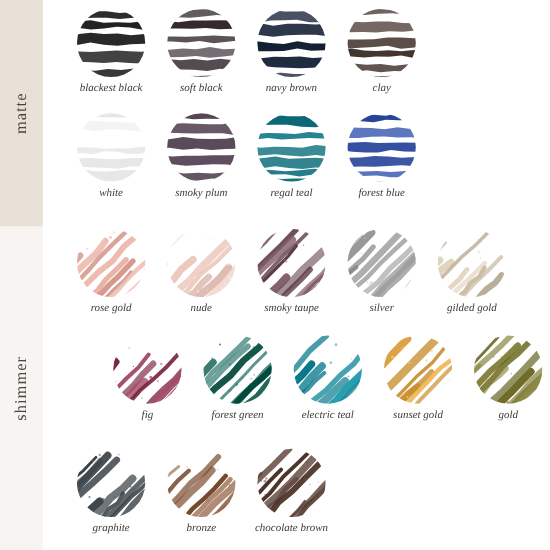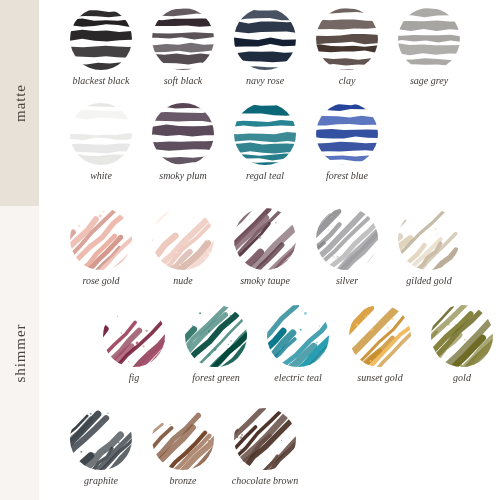--- a/index.html
+++ b/index.html
@@ -121,49 +121,35 @@
           <div class="swatch">
             <svg class="strokes" viewBox="0 0 100 100" preserveAspectRatio="none">
               <path d="M-3.5238984697720954,4.0 L10.5,5.5 L24.5,5.6 L38.5,4.7 L52.5,4.8 L66.5,5.0 L80.6,5.2 L94.6,2.5 L94.6,10.0 L80.6,8.6 L66.5,8.6 L52.5,8.0 L38.5,9.1 L24.5,9.4 L10.5,10.3 L-3.5,10.5 Z" fill="rgb(44,58,78)" opacity="0.94"></path>
               <path d="M1.1325235656765509,15.8 L14.6,15.1 L28.0,14.9 L41.5,16.7 L54.9,16.6 L68.4,16.0 L81.8,14.4 L95.3,17.4 L95.3,25.2 L81.8,27.8 L68.4,27.8 L54.9,25.3 L41.5,25.7 L28.0,26.1 L14.6,28.2 L1.1,27.1 Z" fill="rgb(14,28,48)" opacity="0.76"></path>
               <path d="M0.8526611969365376,30.2 L15.6,28.8 L30.4,31.6 L45.1,29.5 L59.9,29.4 L74.6,30.3 L89.4,29.5 L104.1,28.6 L104.1,41.7 L89.4,42.7 L74.6,41.0 L59.9,41.1 L45.1,41.6 L30.4,43.0 L15.6,41.2 L0.9,41.1 Z" fill="rgb(14,28,48)" opacity="0.87"></path>
               <path d="M-1.348444324311283,49.2 L12.9,47.8 L27.2,49.6 L41.5,50.8 L55.8,47.8 L70.0,50.3 L84.3,50.1 L98.6,49.1 L98.6,57.2 L84.3,57.3 L70.0,57.8 L55.8,55.4 L41.5,58.1 L27.2,58.3 L12.9,58.4 L-1.3,56.1 Z" fill="rgb(14,28,48)" opacity="0.98"></path>
               <path d="M4.193907456653108,64.3 L17.7,65.7 L31.3,64.0 L44.8,64.2 L58.4,63.9 L71.9,65.4 L85.5,64.7 L99.0,63.1 L99.0,74.0 L85.5,74.2 L71.9,75.5 L58.4,76.2 L44.8,75.6 L31.3,75.1 L17.7,73.6 L4.2,73.4 Z" fill="rgb(14,28,48)" opacity="0.93"></path>
               <path d="M-3.67441966261195,81.6 L10.4,82.6 L24.5,81.7 L38.5,80.9 L52.6,82.1 L66.7,82.1 L80.8,80.7 L94.8,82.3 L94.8,92.8 L80.8,94.4 L66.7,91.8 L52.6,94.2 L38.5,91.5 L24.5,92.8 L10.4,92.4 L-3.7,93.0 Z" fill="#1c2a3e" opacity="0.80"></path>
             </svg>
           </div>
-          <div class="cell-label">navy rose</div>
+          <div class="cell-label">navy brown</div>
         </div>
         <div class="cell" style="left: 267px;">
           <div class="swatch">
             <svg class="strokes" viewBox="0 0 100 100" preserveAspectRatio="none">
               <path d="M5.145083147236225,4.0 L17.8,5.4 L30.5,4.7 L43.2,5.0 L55.9,3.9 L68.6,5.4 L81.3,2.4 L94.0,4.4 L94.0,10.6 L81.3,9.3 L68.6,7.7 L55.9,9.0 L43.2,9.0 L30.5,8.1 L17.8,9.7 L5.1,8.1 Z" fill="rgb(48,32,26)" opacity="0.99"></path>
               <path d="M2.4728621407159252,13.6 L17.1,13.7 L31.8,14.5 L46.5,14.0 L61.1,15.1 L75.8,12.5 L90.5,13.6 L105.2,14.4 L105.2,18.9 L90.5,20.8 L75.8,20.1 L61.1,18.4 L46.5,18.9 L31.8,20.3 L17.1,19.2 L2.5,20.2 Z" fill="#3e2e28" opacity="0.74"></path>
               <path d="M1.9145338562452556,27.4 L15.9,27.2 L29.9,28.0 L43.9,27.0 L57.8,27.1 L71.8,28.6 L85.8,28.9 L99.8,28.4 L99.8,38.6 L85.8,36.6 L71.8,37.8 L57.8,37.4 L43.9,38.7 L29.9,38.1 L15.9,38.4 L1.9,39.1 Z" fill="rgb(78,62,56)" opacity="0.78"></path>
               <path d="M-0.830233518807435,45.2 L13.3,45.9 L27.4,46.0 L41.5,45.6 L55.6,43.9 L69.7,43.8 L83.9,44.6 L98.0,44.4 L98.0,55.2 L83.9,54.4 L69.7,55.6 L55.6,52.6 L41.5,53.9 L27.4,54.5 L13.3,55.5 L-0.8,54.1 Z" fill="#3e2e28" opacity="0.85"></path>
               <path d="M5.138027596415977,56.9 L18.1,55.5 L31.1,57.5 L44.1,57.9 L57.0,57.2 L70.0,58.4 L83.0,56.9 L96.0,56.9 L96.0,65.3 L83.0,65.3 L70.0,62.7 L57.0,64.0 L44.1,63.9 L31.1,64.8 L18.1,63.8 L5.1,64.1 Z" fill="#3e2e28" opacity="0.97"></path>
               <path d="M5.023608336247138,72.1 L19.4,71.1 L33.8,72.5 L48.2,71.7 L62.6,73.4 L76.9,71.8 L91.3,73.2 L105.7,72.6 L105.7,79.7 L91.3,78.8 L76.9,79.5 L62.6,78.9 L48.2,80.2 L33.8,78.2 L19.4,80.2 L5.0,77.7 Z" fill="rgb(48,32,26)" opacity="0.76"></path>
               <path d="M2.773310687181829,84.1 L17.3,83.6 L31.9,83.6 L46.4,84.6 L61.0,84.0 L75.5,84.0 L90.1,83.7 L104.6,84.0 L104.6,90.5 L90.1,90.7 L75.5,89.1 L61.0,89.5 L46.4,88.8 L31.9,91.0 L17.3,89.5 L2.8,90.4 Z" fill="rgb(48,32,26)" opacity="0.74"></path>
             </svg>
           </div>
           <div class="cell-label">clay</div>
-        </div>
-        <div class="cell" style="left: 349px;">
-          <div class="swatch">
-            <svg class="strokes" viewBox="0 0 100 100" preserveAspectRatio="none">
-              <path d="M3.8140647595879296,4.0 L16.6,5.3 L29.4,3.8 L42.2,5.3 L55.0,3.1 L67.8,2.6 L80.6,2.9 L93.4,3.0 L93.4,7.9 L80.6,10.0 L67.8,10.3 L55.0,9.9 L42.2,8.9 L29.4,10.1 L16.6,9.2 L3.8,9.0 Z" fill="rgb(155,154,150)" opacity="0.76"></path>
-              <path d="M-0.34447033642276237,14.9 L14.5,14.1 L29.4,13.3 L44.3,13.8 L59.2,15.0 L74.1,14.6 L89.0,14.6 L103.9,14.5 L103.9,22.7 L89.0,22.3 L74.1,22.2 L59.2,22.4 L44.3,24.6 L29.4,22.1 L14.5,22.1 L-0.3,23.3 Z" fill="rgb(155,154,150)" opacity="0.84"></path>
-              <path d="M-1.5356694241386553,29.0 L13.4,28.7 L28.4,28.9 L43.4,29.2 L58.3,28.2 L73.3,29.5 L88.2,29.4 L103.2,30.3 L103.2,38.6 L88.2,39.4 L73.3,38.4 L58.3,40.4 L43.4,37.9 L28.4,40.2 L13.4,38.3 L-1.5,40.2 Z" fill="#8b8a86" opacity="0.77"></path>
-              <path d="M3.8364739640024252,45.9 L18.0,45.8 L32.1,44.8 L46.2,45.3 L60.3,45.3 L74.4,44.7 L88.5,47.0 L102.7,44.4 L102.7,51.9 L88.5,53.2 L74.4,51.3 L60.3,53.7 L46.2,51.2 L32.1,52.3 L18.0,50.8 L3.8,53.6 Z" fill="#8b8a86" opacity="0.77"></path>
-              <path d="M-2.3984612425774907,55.6 L12.5,54.1 L27.4,56.5 L42.3,55.9 L57.2,56.7 L72.1,56.6 L87.0,56.4 L101.9,57.0 L101.9,67.8 L87.0,66.6 L72.1,66.2 L57.2,67.6 L42.3,66.1 L27.4,68.4 L12.5,65.6 L-2.4,65.3 Z" fill="rgb(155,154,150)" opacity="0.80"></path>
-              <path d="M2.653595782493796,73.2 L16.8,73.5 L31.0,73.1 L45.1,71.7 L59.3,72.6 L73.5,73.8 L87.6,71.9 L101.8,73.4 L101.8,81.1 L87.6,81.0 L73.5,80.3 L59.3,78.9 L45.1,79.2 L31.0,78.7 L16.8,81.1 L2.7,78.3 Z" fill="rgb(155,154,150)" opacity="0.85"></path>
-              <path d="M1.4385789720700863,86.9 L15.6,88.5 L29.8,88.3 L44.0,88.2 L58.1,85.6 L72.3,87.6 L86.5,87.4 L100.7,86.1 L100.7,93.4 L86.5,93.6 L72.3,95.9 L58.1,93.8 L44.0,96.1 L29.8,95.9 L15.6,94.8 L1.4,96.0 Z" fill="rgb(155,154,150)" opacity="0.99"></path>
-            </svg>
-          </div>
-          <div class="cell-label">sage grey</div>
         </div>
       </div>
       <div class="row" style="top: 103px;">
         <div class="cell" style="left: 21px;">
           <div class="swatch">
             <svg class="strokes" viewBox="0 0 100 100" preserveAspectRatio="none">
               <path d="M2.4830463719396345,4.0 L15.4,5.2 L28.3,2.8 L41.2,2.5 L54.1,5.5 L67.0,3.0 L79.9,3.3 L92.8,4.9 L92.8,8.5 L79.9,7.4 L67.0,9.4 L54.1,7.5 L41.2,8.9 L28.3,8.7 L15.4,8.6 L2.5,10.0 Z" fill="#f2f2f1" opacity="0.81"></path>
               <path d="M3.917032714855887,11.6 L16.8,12.5 L29.7,11.4 L42.6,11.2 L55.5,13.0 L68.4,11.2 L81.3,10.3 L94.2,11.9 L94.2,17.0 L81.3,16.7 L68.4,18.3 L55.5,18.2 L42.6,17.9 L29.7,17.4 L16.8,19.6 L3.9,17.0 Z" fill="rgb(228,228,227)" opacity="0.88"></path>
               <path d="M4.038279174862689,22.8 L18.5,21.8 L32.9,21.7 L47.4,23.0 L61.8,23.4 L76.2,23.1 L90.7,22.2 L105.1,22.5 L105.1,30.0 L90.7,32.3 L76.2,32.6 L61.8,31.1 L47.4,30.4 L32.9,32.7 L18.5,30.2 L4.0,32.5 Z" fill="#f2f2f1" opacity="0.88"></path>
               <path d="M-3.883298175300749,38.9 L10.1,40.0 L24.1,37.9 L38.1,39.5 L52.0,38.9 L66.0,39.1 L80.0,40.3 L94.0,38.7 L94.0,43.6 L80.0,43.7 L66.0,45.2 L52.0,44.4 L38.1,44.5 L24.1,45.9 L10.1,43.6 L-3.9,45.3 Z" fill="rgb(255,255,255)" opacity="0.83"></path>

